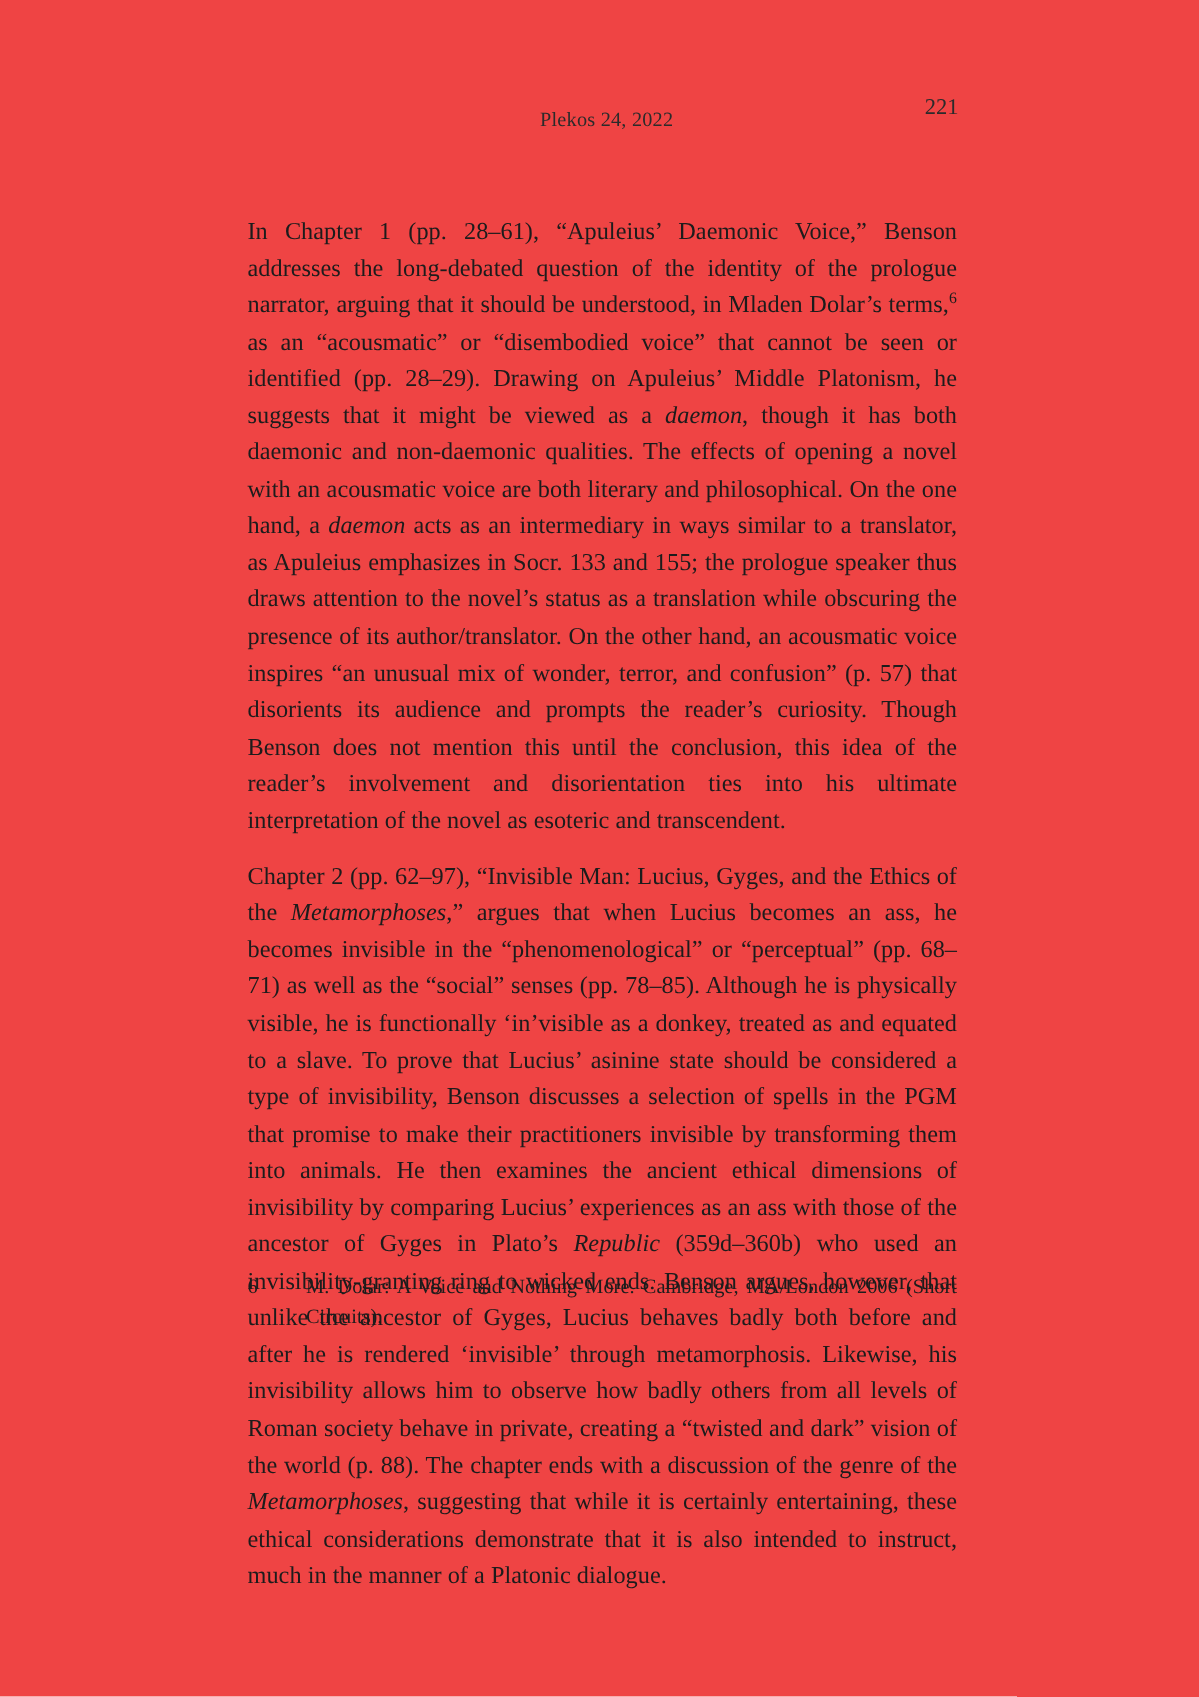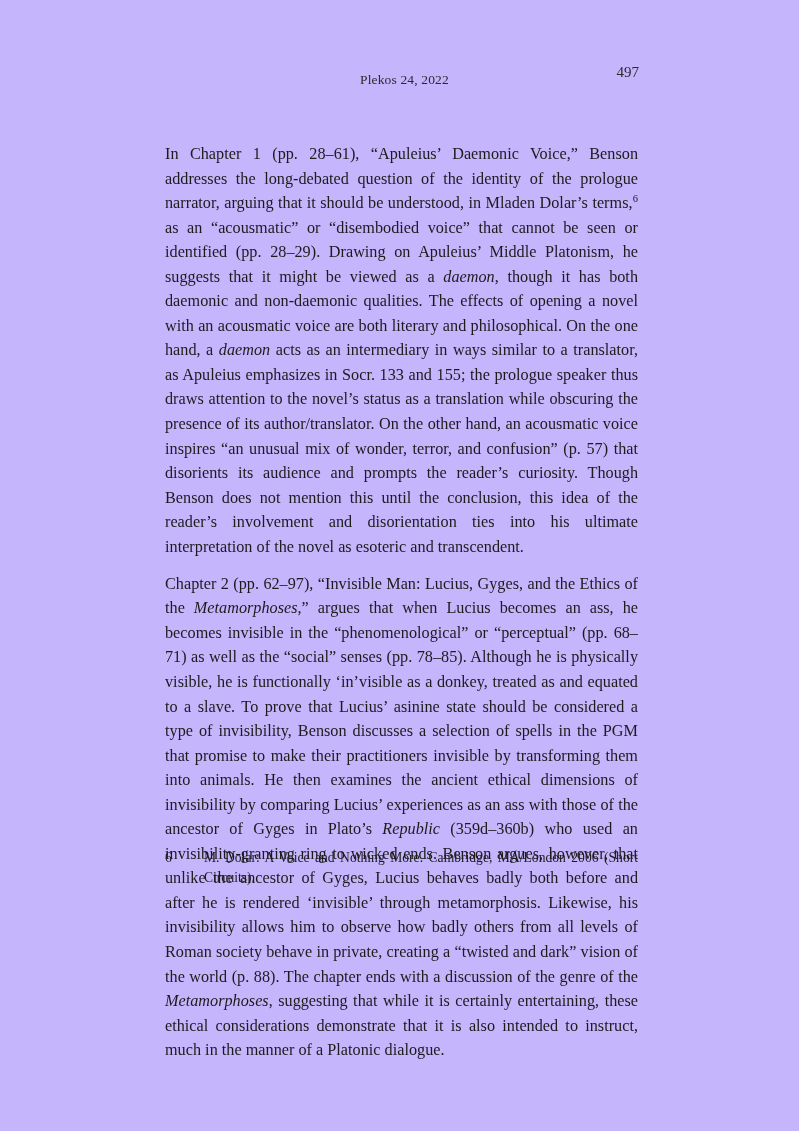--- a/index.html
+++ b/index.html
@@ -5,21 +5,21 @@
   html, body {
     margin: 0;
     padding: 0;
     background: #ffffff;
   }
 
   .page {
     position: relative;
     width: 799px;
     height: 1131px;
-    background: #c4b5fd;
+    background: #ef4444;
     overflow: hidden;
     font-family: "Liberation Serif", "DejaVu Serif", serif;
     color: #1a1a1a;
     -webkit-font-smoothing: antialiased;
   }
 
   
   .running-head {
     position: absolute;
     top: 72px;
@@ -112,21 +112,21 @@
     font-size: 1.0em;
   }
 </style>
 </head>
 <body>
 
 <div class="page">
 
   <div class="running-head">
     <span class="journal">Plekos 24, 2022</span>
-    <span class="folio">497</span>
+    <span class="folio">221</span>
   </div>
 
   <div class="textblock">
       <p class="para">In Chapter 1 (pp. 28–61), “Apuleius’ Daemonic Voice,” Benson addresses the long-debated question of the identity of the prologue narrator, arguing that it should be understood, in Mladen Dolar’s terms,<sup class="fn-ref">6</sup> as an “acousmatic” or “disembodied voice” that cannot be seen or identified (pp. 28–29). Drawing on Apuleius’ Middle Platonism, he suggests that it might be viewed as a <i>daemon</i>, though it has both daemonic and non-daemonic qualities. The effects of opening a novel with an acousmatic voice are both literary and philosophical. On the one hand, a <i>daemon</i> acts as an intermediary in ways similar to a translator, as Apuleius emphasizes in Socr. 133 and 155; the prologue speaker thus draws attention to the novel’s status as a translation while obscuring the presence of its author/translator. On the other hand, an acousmatic voice inspires “an unusual mix of wonder, terror, and confusion” (p. 57) that disorients its audience and prompts the reader’s curiosity. Though Benson does not mention this until the conclusion, this idea of the reader’s involvement and disorientation ties into his ultimate interpretation of the novel as esoteric and transcendent.</p>
       <p class="para">Chapter 2 (pp. 62–97), “Invisible Man: Lucius, Gyges, and the Ethics of the <i>Metamorphoses</i>,” argues that when Lucius becomes an ass, he becomes invisible in the “phenomenological” or “perceptual” (pp. 68–71) as well as the “social” senses (pp. 78–85). Although he is physically visible, he is functionally ‘in’visible as a donkey, treated as and equated to a slave. To prove that Lucius’ asinine state should be considered a type of invisibility, Benson discusses a selection of spells in the PGM that promise to make their practitioners invisible by transforming them into animals. He then examines the ancient ethical dimensions of invisibility by comparing Lucius’ experiences as an ass with those of the ancestor of Gyges in Plato’s <i>Republic</i> (359d–360b) who used an invisibility-granting ring to wicked ends. Benson argues, however, that unlike the ancestor of Gyges, Lucius behaves badly both before and after he is rendered ‘invisible’ through metamorphosis. Likewise, his invisibility allows him to observe how badly others from all levels of Roman society behave in private, creating a “twisted and dark” vision of the world (p. 88). The chapter ends with a discussion of the genre of the <i>Metamorphoses</i>, suggesting that while it is certainly entertaining, these ethical considerations demonstrate that it is also intended to instruct, much in the manner of a Platonic dialogue.</p>
     </div>
 
   <div class="footnotes">
       <div class="footnote"><span class="fn-num">6</span><span>M. Dolar: A Voice and Nothing More. Cambridge, <span class="smallcaps">MA</span>/London 2006 (Short Circuits).</span></div>
     </div>

